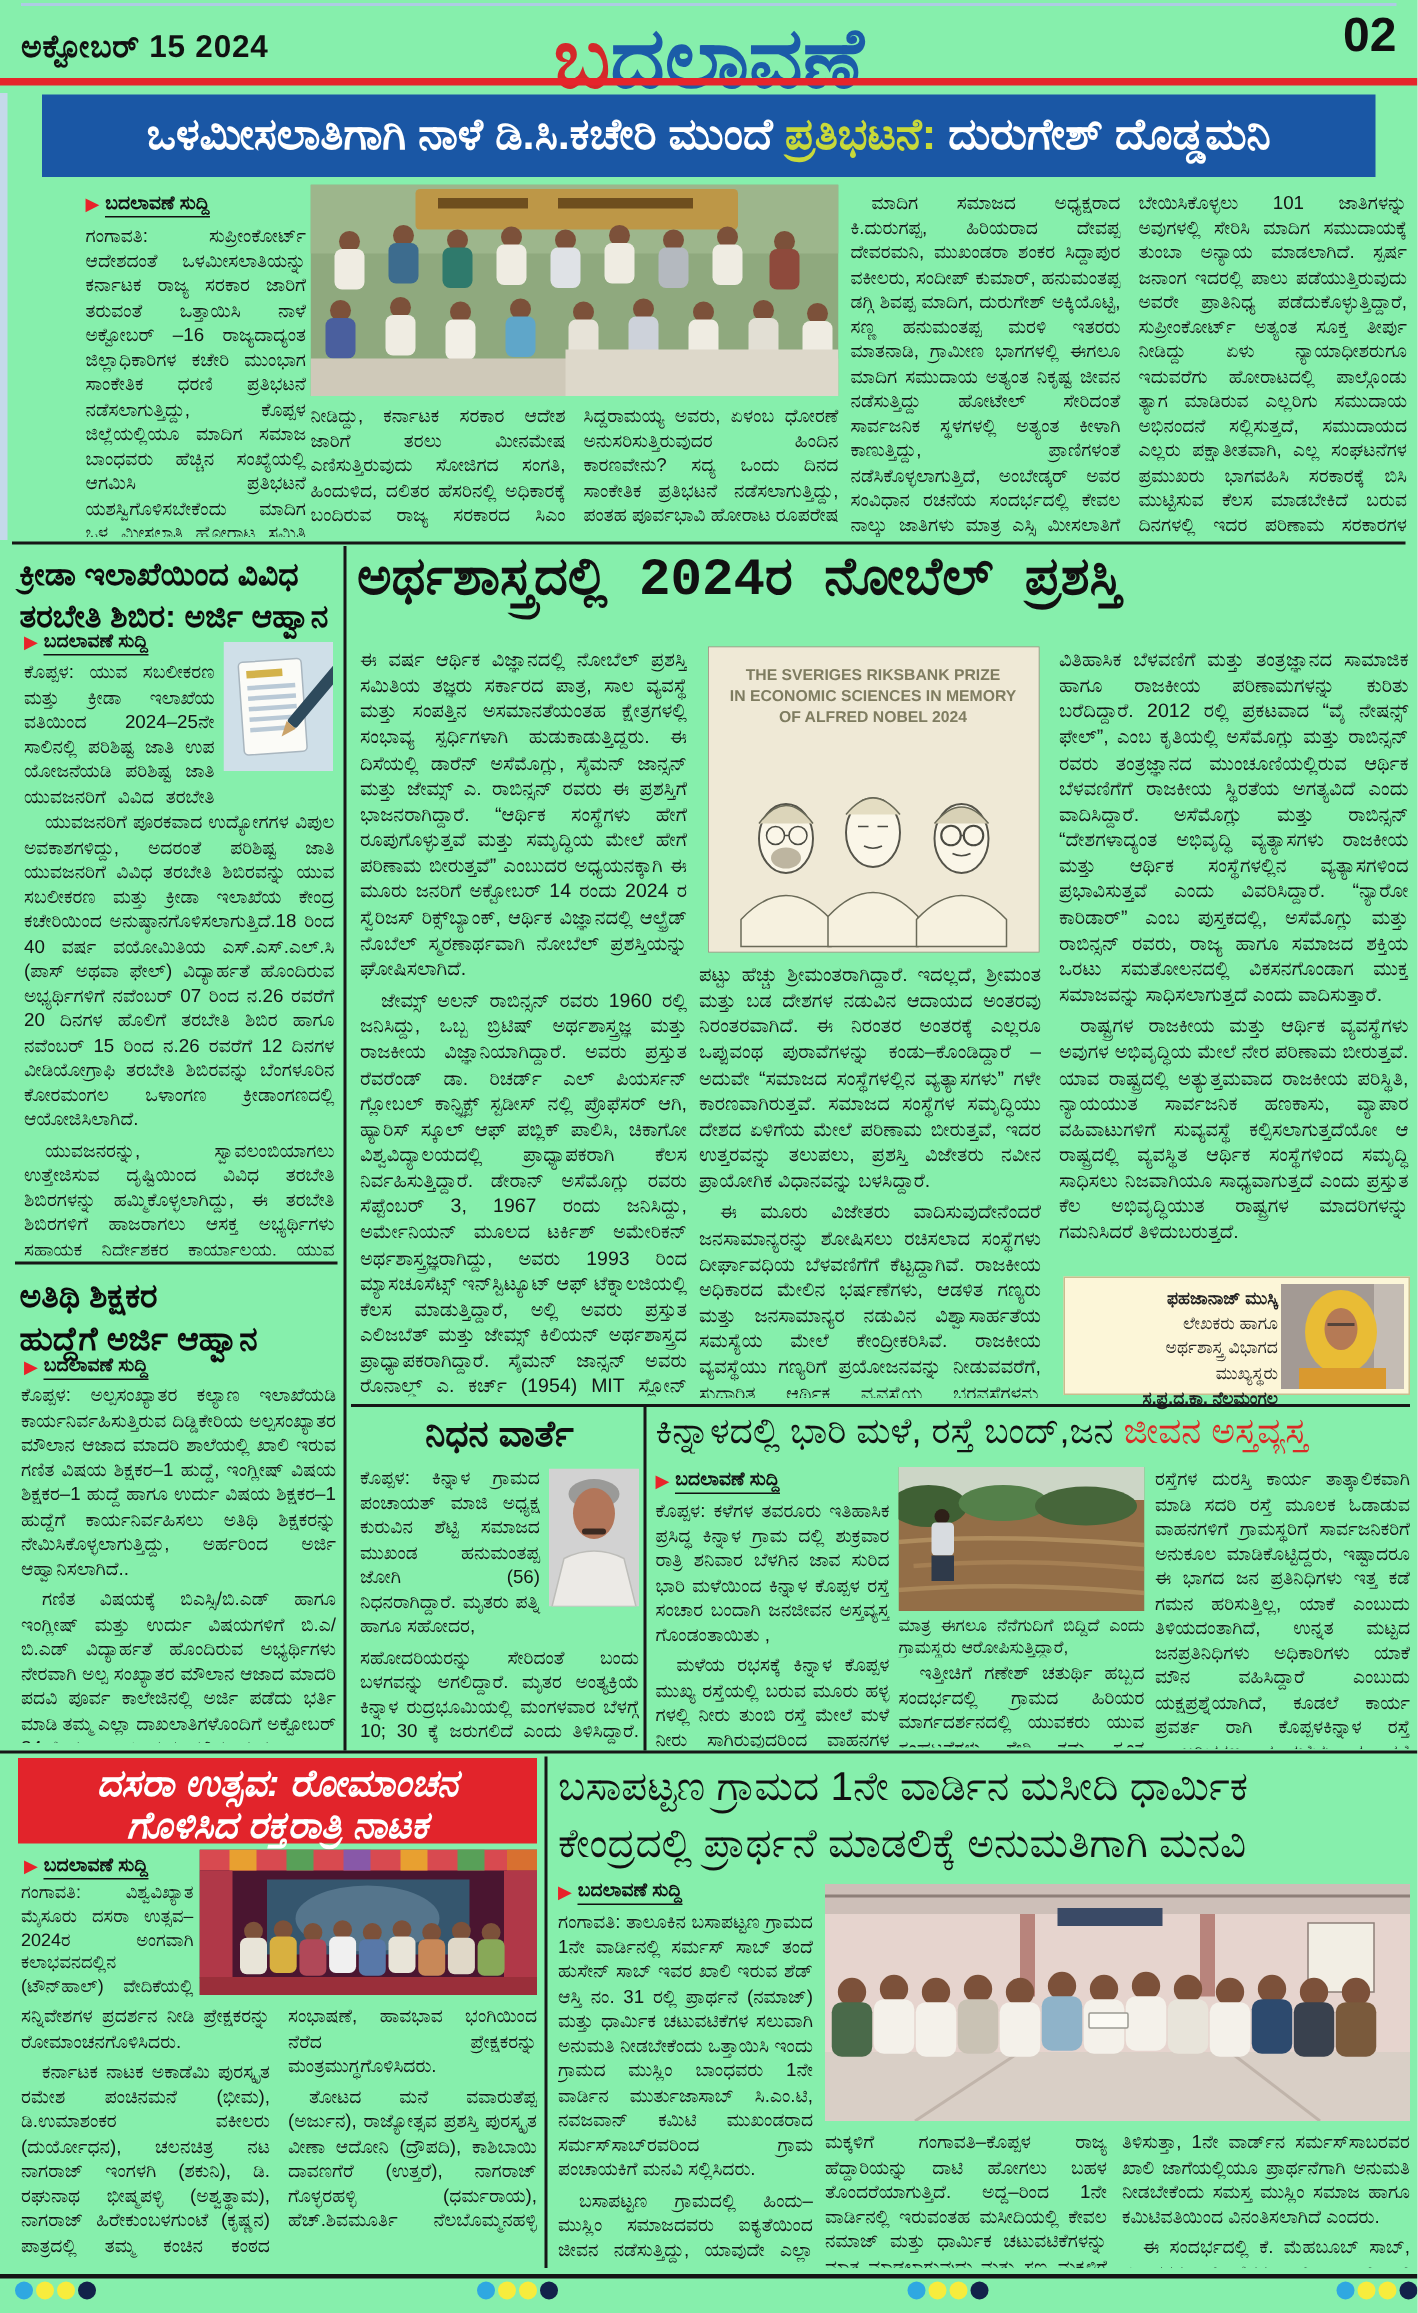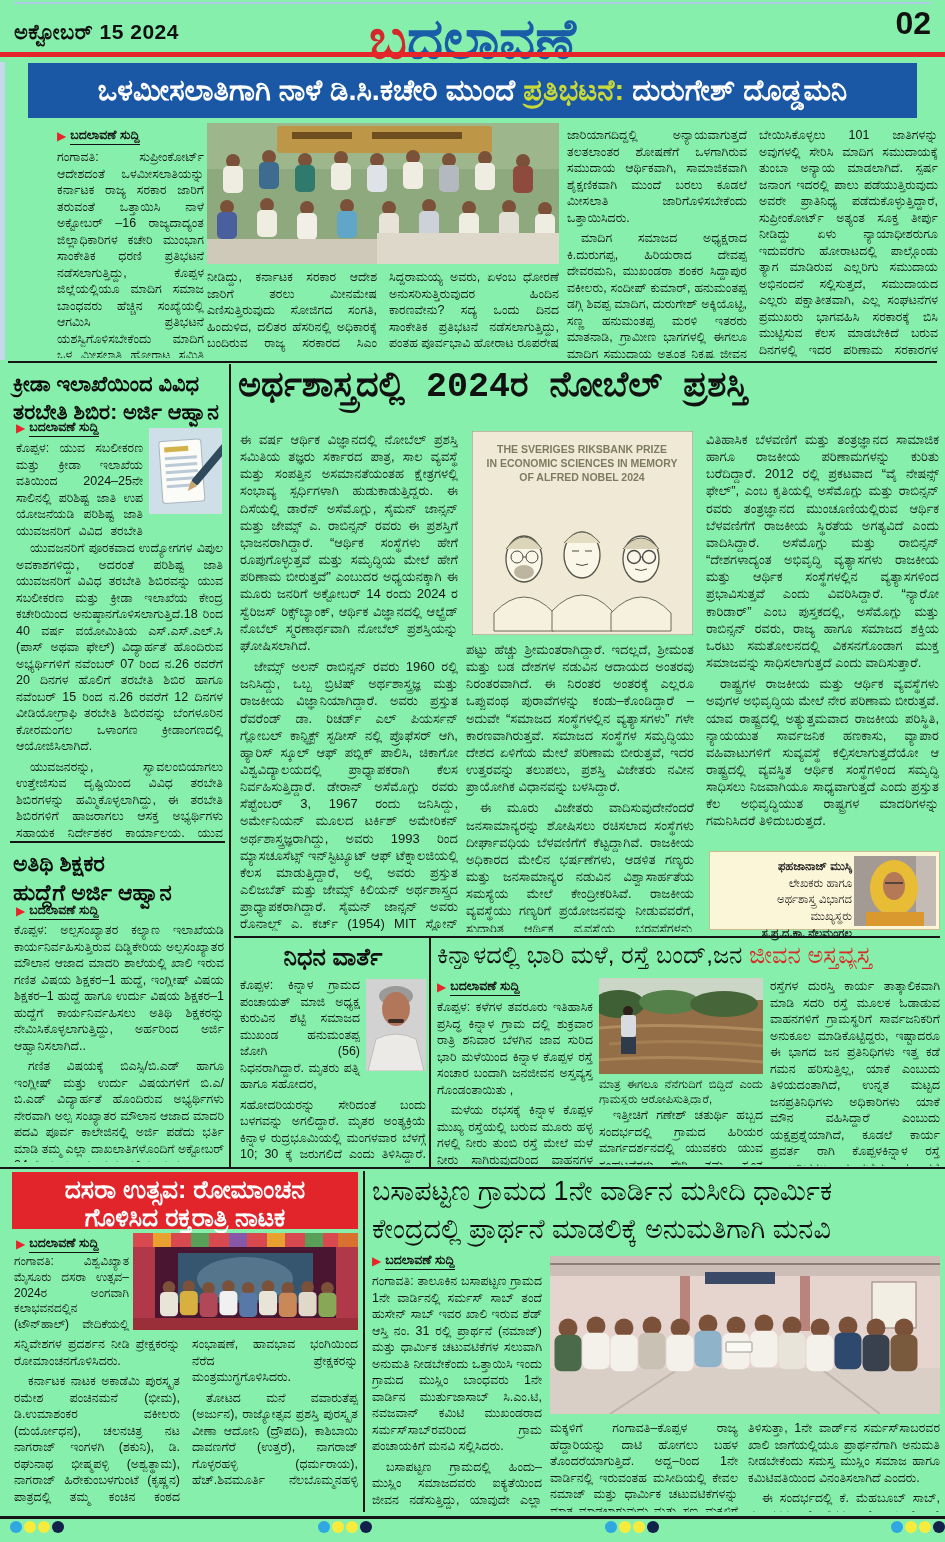--- a/index.html
+++ b/index.html
@@ -30,21 +30,21 @@
   .hrule{background:#161616;} .vrule{background:#161616;}
   
   .sp-head{left:13px;top:370px;width:212px;font-size:21px;font-weight:bold;line-height:1.32;}
   .tc-head{left:13px;top:850px;width:212px;text-align:left;font-size:22px;font-weight:bold;line-height:1.3;}
   .nb-head{left:238px;top:366px;width:702px;height:62px;text-align:left;font-size:35px;font-weight:bold;
            font-family:Liberation Mono, monospace;white-space:nowrap;overflow:hidden;}
   .ob-head{left:240px;top:943px;width:186px;text-align:center;font-size:24px;font-weight:bold;}
   .rn-head{left:437px;top:941px;width:503px;font-size:24px;font-weight:normal;white-space:nowrap;overflow:hidden;}
   .rn-red{color:#d92b26;}
   .ds-box{left:12px;top:1172px;width:346px;height:57px;background:#e2242b;color:#fff;text-align:center;
-          font-size:25px;font-weight:bold;line-height:1.13;padding-top:3px;box-sizing:border-box;}
+          font-size:25px;font-weight:bold;line-height:1.13;padding-top:3px;box-sizing:border-box;font-style:italic;}
   .mq-head{left:372px;top:1172px;width:568px;font-size:27px;font-weight:normal;line-height:1.42;white-space:nowrap;overflow:hidden;}
   
   .nb-byline{left:709px;top:851px;width:231px;height:79px;background:#fcf6d8;border:1px solid #c9bd8e;box-sizing:border-box;}
   .bl-text{position:absolute;left:6px;top:6px;width:136px;text-align:right;font-size:11.5px;line-height:1.45;color:#222;}
   .bl-b{font-weight:bold;}
   .bl-photo{position:absolute;right:3px;top:4px;width:82px;height:70px;}
   
   .cols2{column-count:2;column-gap:12px;}
   
   .botrule{left:0;top:1516px;width:945px;height:3px;background:#141414;}
@@ -112,21 +112,20 @@
       <use href="#prs" x="338" y="86" fill="#efece2"></use>
     <rect x="0" y="116" width="352" height="25" fill="#cfc9b9"></rect>
     <rect x="170" y="110" width="182" height="31" fill="#ddd8ca"></rect>
   </svg>
 
   <div class="abs jt cols2" style="left:207px;top:269px;width:352px;height:89px;">
     <p class="noind">ನೀಡಿದ್ದು, ಕರ್ನಾಟಕ ಸರಕಾರ ಆದೇಶ ಜಾರಿಗೆ ತರಲು ಮೀನಮೇಷ ಎಣಿಸುತ್ತಿರುವುದು ಸೋಜಿಗದ ಸಂಗತಿ, ಹಿಂದುಳಿದ, ದಲಿತರ ಹೆಸರಿನಲ್ಲಿ ಅಧಿಕಾರಕ್ಕೆ ಬಂದಿರುವ ರಾಜ್ಯ ಸರಕಾರದ ಸಿಎಂ ಸಿದ್ದರಾಮಯ್ಯ ಅವರು, ಏಳಂಬ ಧೋರಣೆ ಅನುಸರಿಸುತ್ತಿರುವುದರ ಹಿಂದಿನ ಕಾರಣವೇನು? ಸದ್ಯ ಒಂದು ದಿನದ ಸಾಂಕೇತಿಕ ಪ್ರತಿಭಟನೆ ನಡೆಸಲಾಗುತ್ತಿದ್ದು, ಪಂತಹ ಪೂರ್ವಭಾವಿ ಹೋರಾಟ ರೂಪರೇಷ ತೀವ್ರಸ್ವರೂಪ ಪಡೆಯಲಿದ್ದು ಸರಕಾರ ಎಚ್ಚೆತ್ತುಕೊಳ್ಳಬೇಕು. ನಗರಸಭಾ ಉಪಾಧ್ಯಕ್ಷ ದುರುಗೇಶ್ ದೊಡ್ಡಮನಿ ಹೆಚ್ಚಿನ ಸಂಖ್ಯೆಯುಳ್ಳ ಮಾದಿಗ ಸಮುದಾಯಕ್ಕೆ ಉಪಯುಕ್ತವಾಗಿರುವ ಒಳ ಮೀಸಲಾತಿ</p>
   </div>
 
   <div class="abs jt" style="left:567px;top:127px;width:180px;height:231px;">
-    <p class="noind">ಜಾರಿಯಾಗದಿದ್ದಲ್ಲಿ ಅನ್ಯಾಯವಾಗುತ್ತದೆ ತಲತಲಾಂತರ ಶೋಷಣೆಗೆ ಒಳಗಾಗಿರುವ ಸಮುದಾಯ ಆರ್ಥಿಕವಾಗಿ, ಸಾಮಾಜಿಕವಾಗಿ ಶೈಕ್ಷಣಿಕವಾಗಿ ಮುಂದೆ ಬರಲು ಕೂಡಲೆ ಮೀಸಲಾತಿ ಜಾರಿಗೊಳಿಸಬೇಕೆಂದು ಒತ್ತಾಯಿಸಿದರು.</p>
     <p>ಮಾದಿಗ ಸಮಾಜದ ಅಧ್ಯಕ್ಷರಾದ ಕಿ.ದುರುಗಪ್ಪ, ಹಿರಿಯರಾದ ದೇವಪ್ಪ ದೇವರಮನಿ, ಮುಖಂಡರಾ ಶಂಕರ ಸಿದ್ದಾಪುರ ವಕೀಲರು, ಸಂದೀಪ್ ಕುಮಾರ್, ಹನುಮಂತಪ್ಪ ಡಗ್ಗಿ ಶಿವಪ್ಪ ಮಾದಿಗ, ದುರುಗೇಶ್ ಅಕ್ಕಿಯೊಟ್ಟಿ, ಸಣ್ಣ ಹನುಮಂತಪ್ಪ ಮರಳಿ ಇತರರು ಮಾತನಾಡಿ, ಗ್ರಾಮೀಣ ಭಾಗಗಳಲ್ಲಿ ಈಗಲೂ ಮಾದಿಗ ಸಮುದಾಯ ಅತ್ಯಂತ ನಿಕೃಷ್ಟ ಜೀವನ ನಡೆಸುತ್ತಿದ್ದು ಹೋಟೇಲ್ ಸೇರಿದಂತೆ ಸಾರ್ವಜನಿಕ ಸ್ಥಳಗಳಲ್ಲಿ ಅತ್ಯಂತ ಕೀಳಾಗಿ ಕಾಣುತ್ತಿದ್ದು, ಪ್ರಾಣಿಗಳಂತೆ ನಡೆಸಿಕೊಳ್ಳಲಾಗುತ್ತಿದೆ, ಅಂಬೇಡ್ಕರ್ ಅವರ ಸಂವಿಧಾನ ರಚನೆಯ ಸಂದರ್ಭದಲ್ಲಿ ಕೇವಲ ನಾಲ್ಕು ಜಾತಿಗಳು ಮಾತ್ರ ಎಸ್ಸಿ ಮೀಸಲಾತಿಗೆ ಒಳಪಟ್ಟಿದ್ದವು ನಂತರ ರಾಜಕೀಯ ಬೇಳೆ</p>
   </div>
 
   <div class="abs jt" style="left:759px;top:127px;width:179px;height:231px;">
     <p class="noind">ಬೇಯಿಸಿಕೊಳ್ಳಲು 101 ಜಾತಿಗಳನ್ನು ಅವುಗಳಲ್ಲಿ ಸೇರಿಸಿ ಮಾದಿಗ ಸಮುದಾಯಕ್ಕೆ ತುಂಬಾ ಅನ್ಯಾಯ ಮಾಡಲಾಗಿದೆ. ಸ್ಪರ್ಷ ಜನಾಂಗ ಇದರಲ್ಲಿ ಪಾಲು ಪಡೆಯುತ್ತಿರುವುದು ಅವರೇ ಪ್ರಾತಿನಿಧ್ಯ ಪಡೆದುಕೊಳ್ಳುತ್ತಿದ್ದಾರೆ, ಸುಪ್ರೀಂಕೋರ್ಟ್ ಅತ್ಯಂತ ಸೂಕ್ತ ತೀರ್ಪು ನೀಡಿದ್ದು ಏಳು ನ್ಯಾಯಾಧೀಶರುಗೂ ಇದುವರೆಗು ಹೋರಾಟದಲ್ಲಿ ಪಾಲ್ಗೊಂಡು ತ್ಯಾಗ ಮಾಡಿರುವ ಎಲ್ಲರಿಗು ಸಮುದಾಯ ಅಭಿನಂದನೆ ಸಲ್ಲಿಸುತ್ತದೆ, ಸಮುದಾಯದ ಎಲ್ಲರು ಪಕ್ಷಾತೀತವಾಗಿ, ಎಲ್ಲ ಸಂಘಟನೆಗಳ ಪ್ರಮುಖರು ಭಾಗವಹಿಸಿ ಸರಕಾರಕ್ಕೆ ಬಿಸಿ ಮುಟ್ಟಿಸುವ ಕೆಲಸ ಮಾಡಬೇಕಿದೆ ಬರುವ ದಿನಗಳಲ್ಲಿ ಇದರ ಪರಿಣಾಮ ಸರಕಾರಗಳ ಮೇಲೆ ಬೀಳುವಂತೆ ನಾವು ಹೋರಾಟ ಮಾಡಲಿದ್ದೇವೆ ಎಂದು ತಿಳಿಸಿದರು.</p>
 
   </div>
 
   <div class="abs hrule" style="left:8px;top:361px;width:929px;height:2px;"></div>
 

